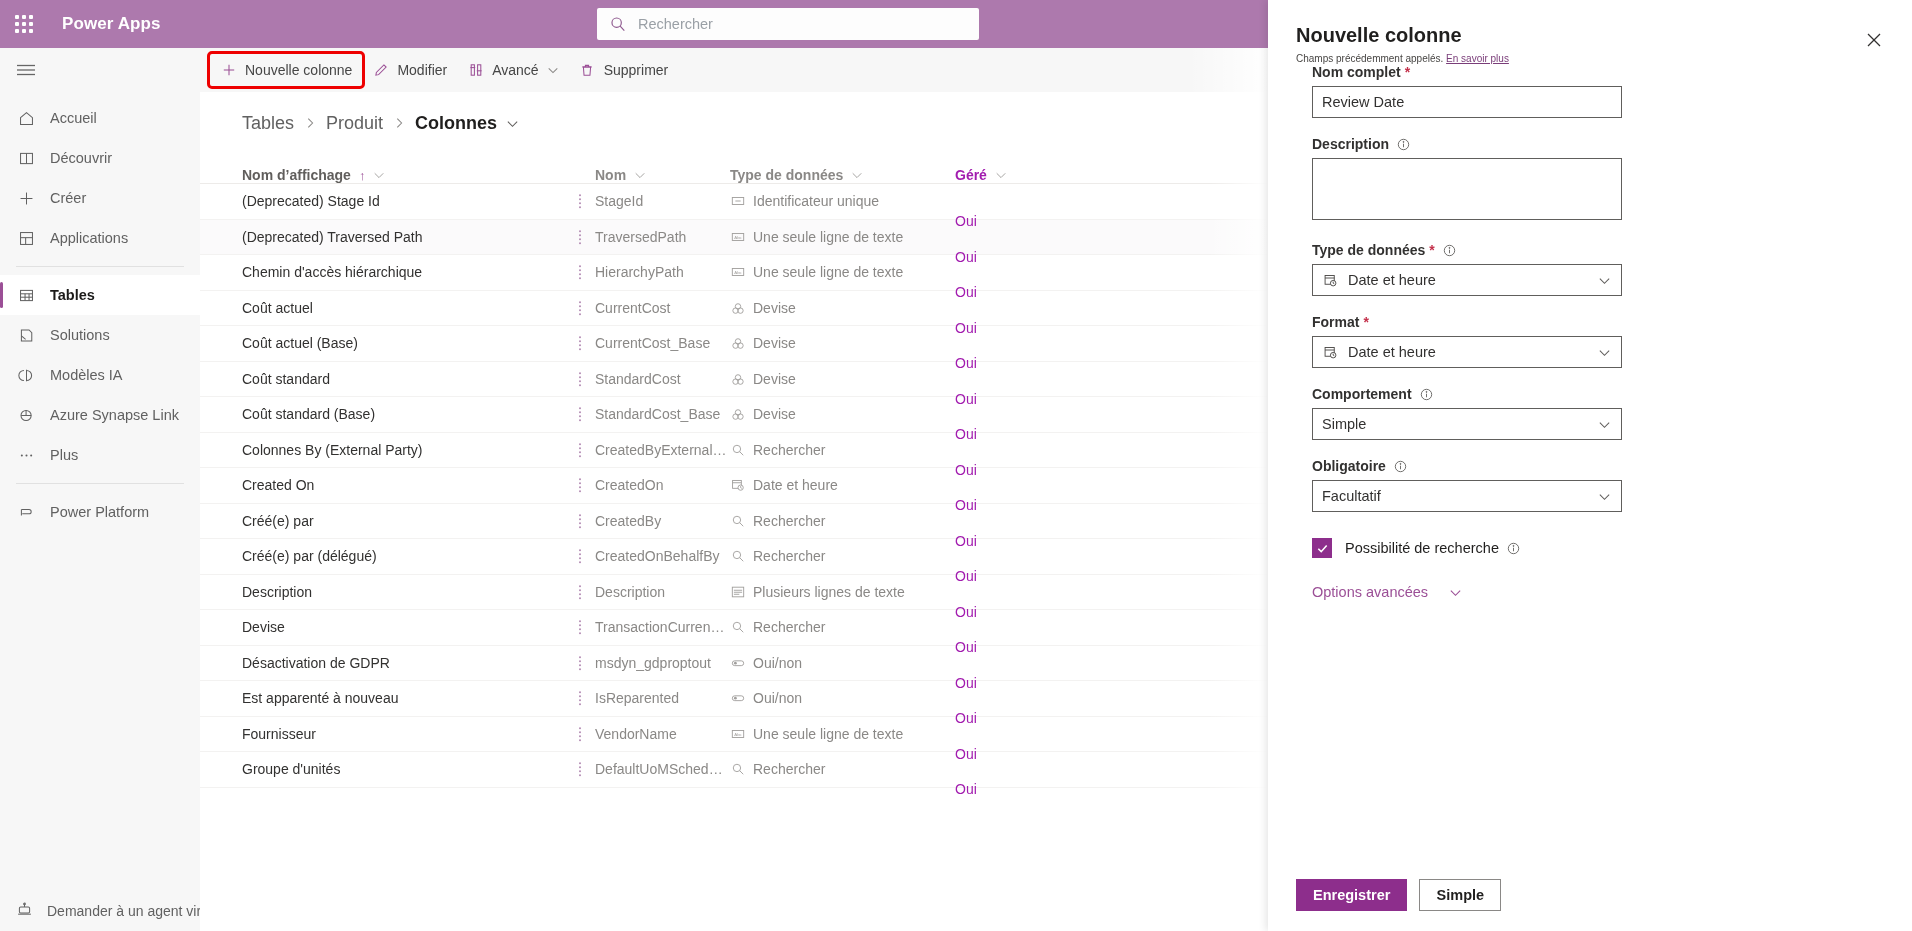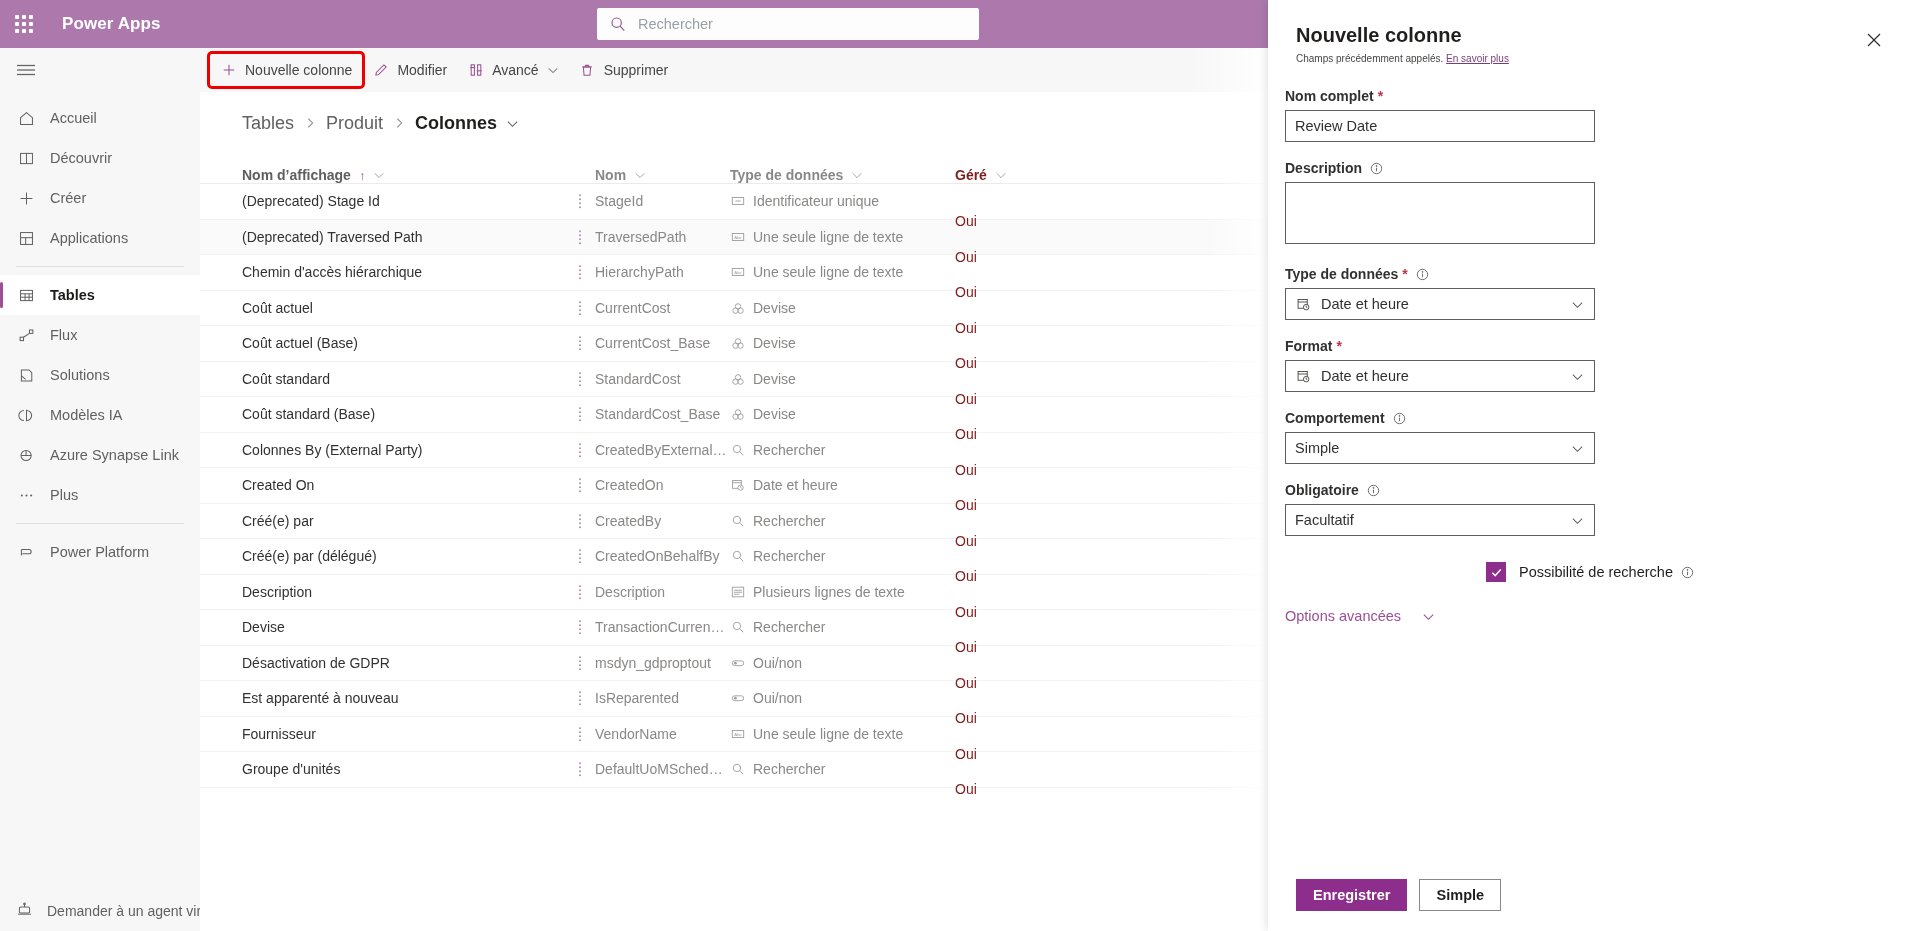--- a/index.html
+++ b/index.html
@@ -140,21 +140,21 @@
   .c-display { width: 365px; padding-left: 42px; overflow: hidden;
     text-overflow: ellipsis; white-space: nowrap; }
   .c-menu { width: 30px; display: flex; align-items: center; justify-content: center;
     color: #b48cb4; cursor: pointer; }
   .c-name { width: 135px; color: #8a8886; overflow: hidden;
     text-overflow: ellipsis; white-space: nowrap; }
   .c-type { width: 225px; display: flex; align-items: center; color: #8a8886;
     overflow: hidden; white-space: nowrap; }
   .c-type .ico { width: 15px; height: 15px; flex: 0 0 15px; margin-right: 8px;
     display: flex; align-items: center; justify-content: center; color: #a19f9d; }
-  .c-managed { width: 95px; color: #7f1d1d; margin-top: 40px; }
+  .c-managed { width: 95px; color: #a21caf; margin-top: 40px; }
 
   
   .grid-fade {
     position: absolute; top: 0; right: 0; width: 60px; height: 100%;
     background: linear-gradient(to right, rgba(255,255,255,0), #ffffff);
     pointer-events: none;
   }
   .cmd-fade {
     position: absolute; top: 0; right: 0; width: 80px; height: 44px;
     background: linear-gradient(to right, rgba(247,247,247,0), #ffffff);
@@ -169,21 +169,21 @@
   }
   .panel-head { padding: 24px 28px 0 28px; position: relative; }
   .panel-title { font-size: 20px; font-weight: 700; color: #201f1e; }
   .panel-sub { margin-top: 6px; font-size: 10px; color: #484644; }
   .panel-sub a { color: #7a3d79; text-decoration: underline; cursor: pointer; }
   .panel-close {
     position: absolute; top: 26px; right: 24px; width: 28px; height: 28px;
     display: flex; align-items: center; justify-content: center;
     cursor: pointer; color: #323130;
   }
-  .panel-body { padding: 0 17px; margin-top: 24px; }
+  .panel-body { padding: 0 44px; }
   .field { margin-bottom: 18px; }
   .field-label {
     display: flex; align-items: center;
     font-size: 14px; font-weight: 700; color: #323130; margin-bottom: 6px;
   }
   .req { color: #c4314b; margin-left: 4px; font-weight: 700; }
   .info-ico { margin-left: 8px; color: #605e5c; display: flex; align-items: center; }
   .txt-input {
     width: 310px; height: 32px; border: 1px solid #605e5c; background: #fff;
     font-size: 14.5px; color: #323130; padding: 0 9px;
@@ -195,21 +195,21 @@
     font-family: "Liberation Sans", sans-serif; outline: none;
   }
   .dropdown {
     width: 310px; height: 32px; border: 1px solid #605e5c; background: #fff;
     display: flex; align-items: center; padding: 0 9px; cursor: pointer;
     font-size: 14.5px; color: #323130; position: relative;
   }
   .dropdown .dd-ico { width: 17px; height: 17px; flex: 0 0 17px; margin-right: 9px;
     display: flex; align-items: center; justify-content: center; color: #484644; }
   .dropdown .dd-chev { position: absolute; right: 10px; color: #605e5c; display: flex; }
-  .checkrow { display: flex; align-items: center; margin-top: 26px; justify-content: center; }
+  .checkrow { display: flex; align-items: center; margin-top: 26px; }
   .checkbox {
     width: 20px; height: 20px; background: #8d2e8c; border: 1px solid #8d2e8c;
     display: flex; align-items: center; justify-content: center; cursor: pointer;
   }
   .checkrow .lbl { margin-left: 13px; font-size: 14.5px; color: #201f1e; }
   .adv-toggle {
     margin-top: 26px; display: flex; align-items: center;
     color: #9b4f96; font-size: 14.5px; cursor: pointer; gap: 12px;
   }
   .adv-toggle .chev { margin-left: 9px; display: flex; }
@@ -320,30 +320,20 @@
           <rect x="3" y="4" width="14" height="12"></rect>
             <line x1="3" y1="8" x2="17" y2="8"></line>
           <line x1="3" y1="12" x2="17" y2="12"></line>
             <line x1="8.3" y1="8" x2="8.3" y2="16"></line>
             <line x1="13" y1="8" x2="13" y2="16"></line>
         </svg>
       </span>
       <span class="lbl">Tables</span>
     </div>
 
-    <div class="nav-item">
-      <span class="ico">
-        <svg width="17" height="17" viewBox="0 0 20 20" fill="none" stroke="currentColor" stroke-width="1.2">
-          <rect x="2.5" y="12" width="4" height="4"></rect>
-            <rect x="13.5" y="3.5" width="4" height="4"></rect>
-          <line x1="6.5" y1="12" x2="13.5" y2="7.5"></line>
-        </svg>
-      </span>
-      <span class="lbl">Flux</span>
-    </div>
 
     <div class="nav-item">
       <span class="ico">
         <svg width="17" height="17" viewBox="0 0 20 20" fill="none" stroke="currentColor" stroke-width="1.2">
           <path d="M4 3.5h9l3.2 3.2V16.5H4z"></path>
             <path d="M4 10.5l5 4"></path>
         </svg>
       </span>
       <span class="lbl">Solutions</span>
     </div>

